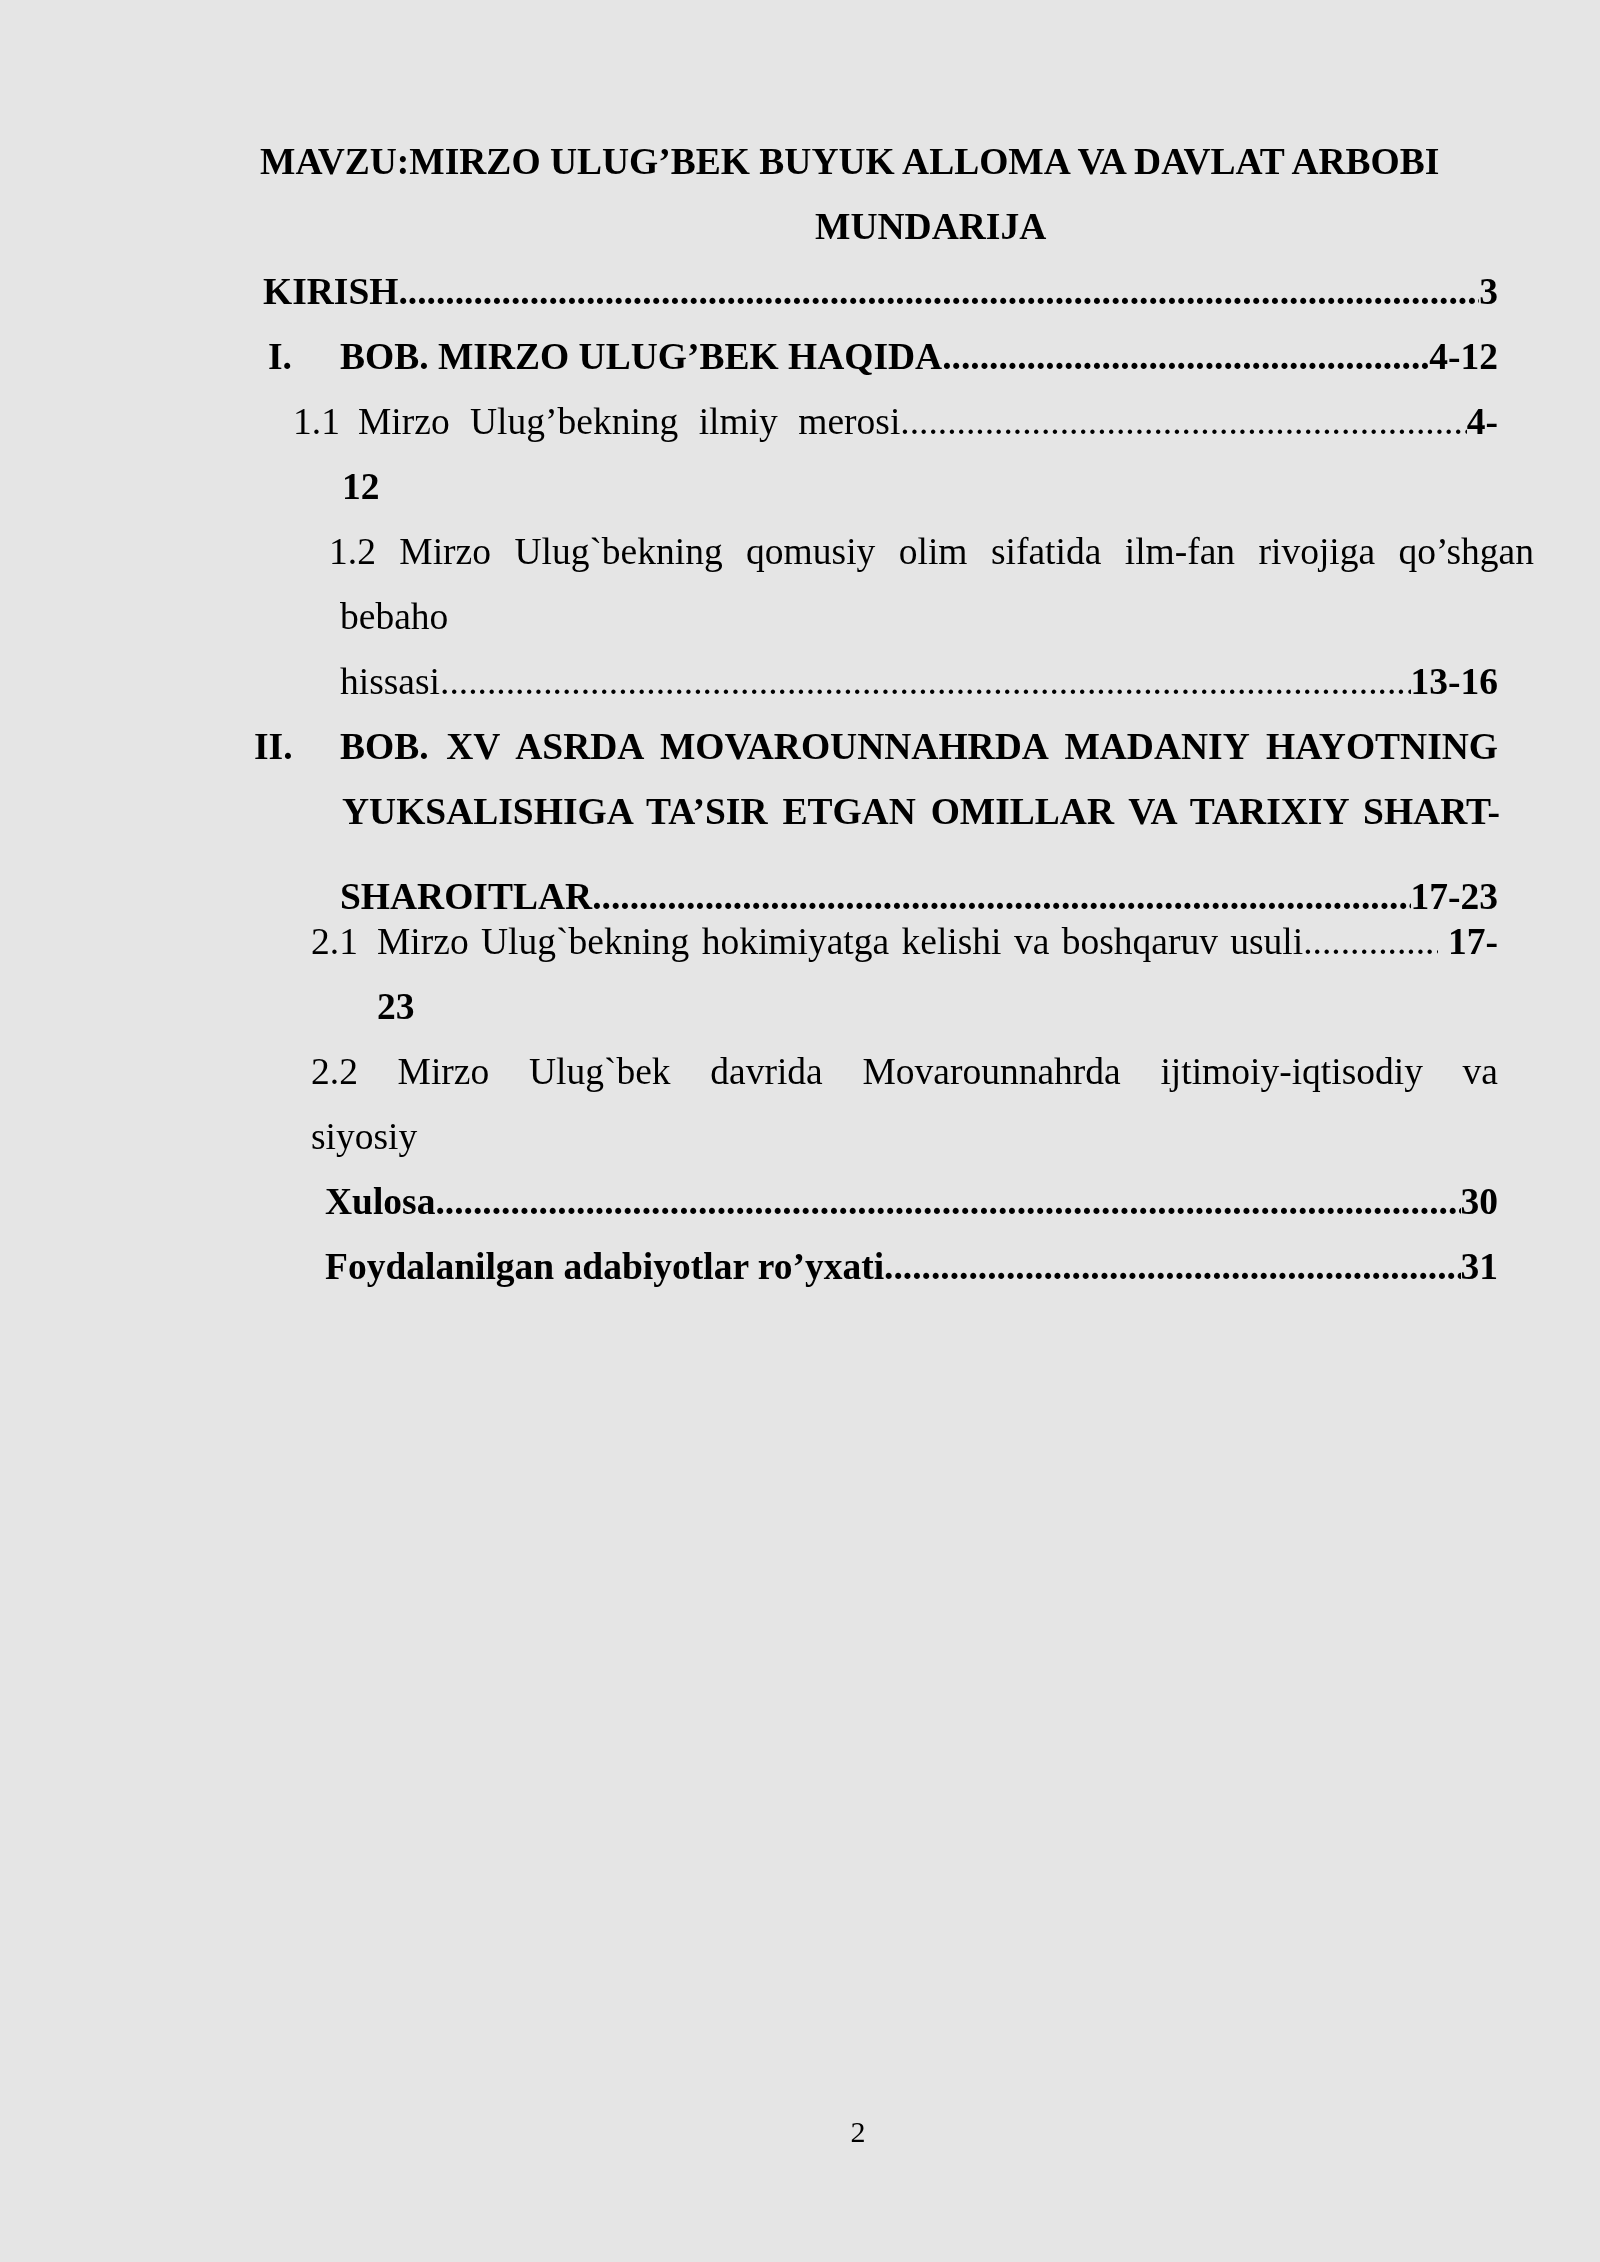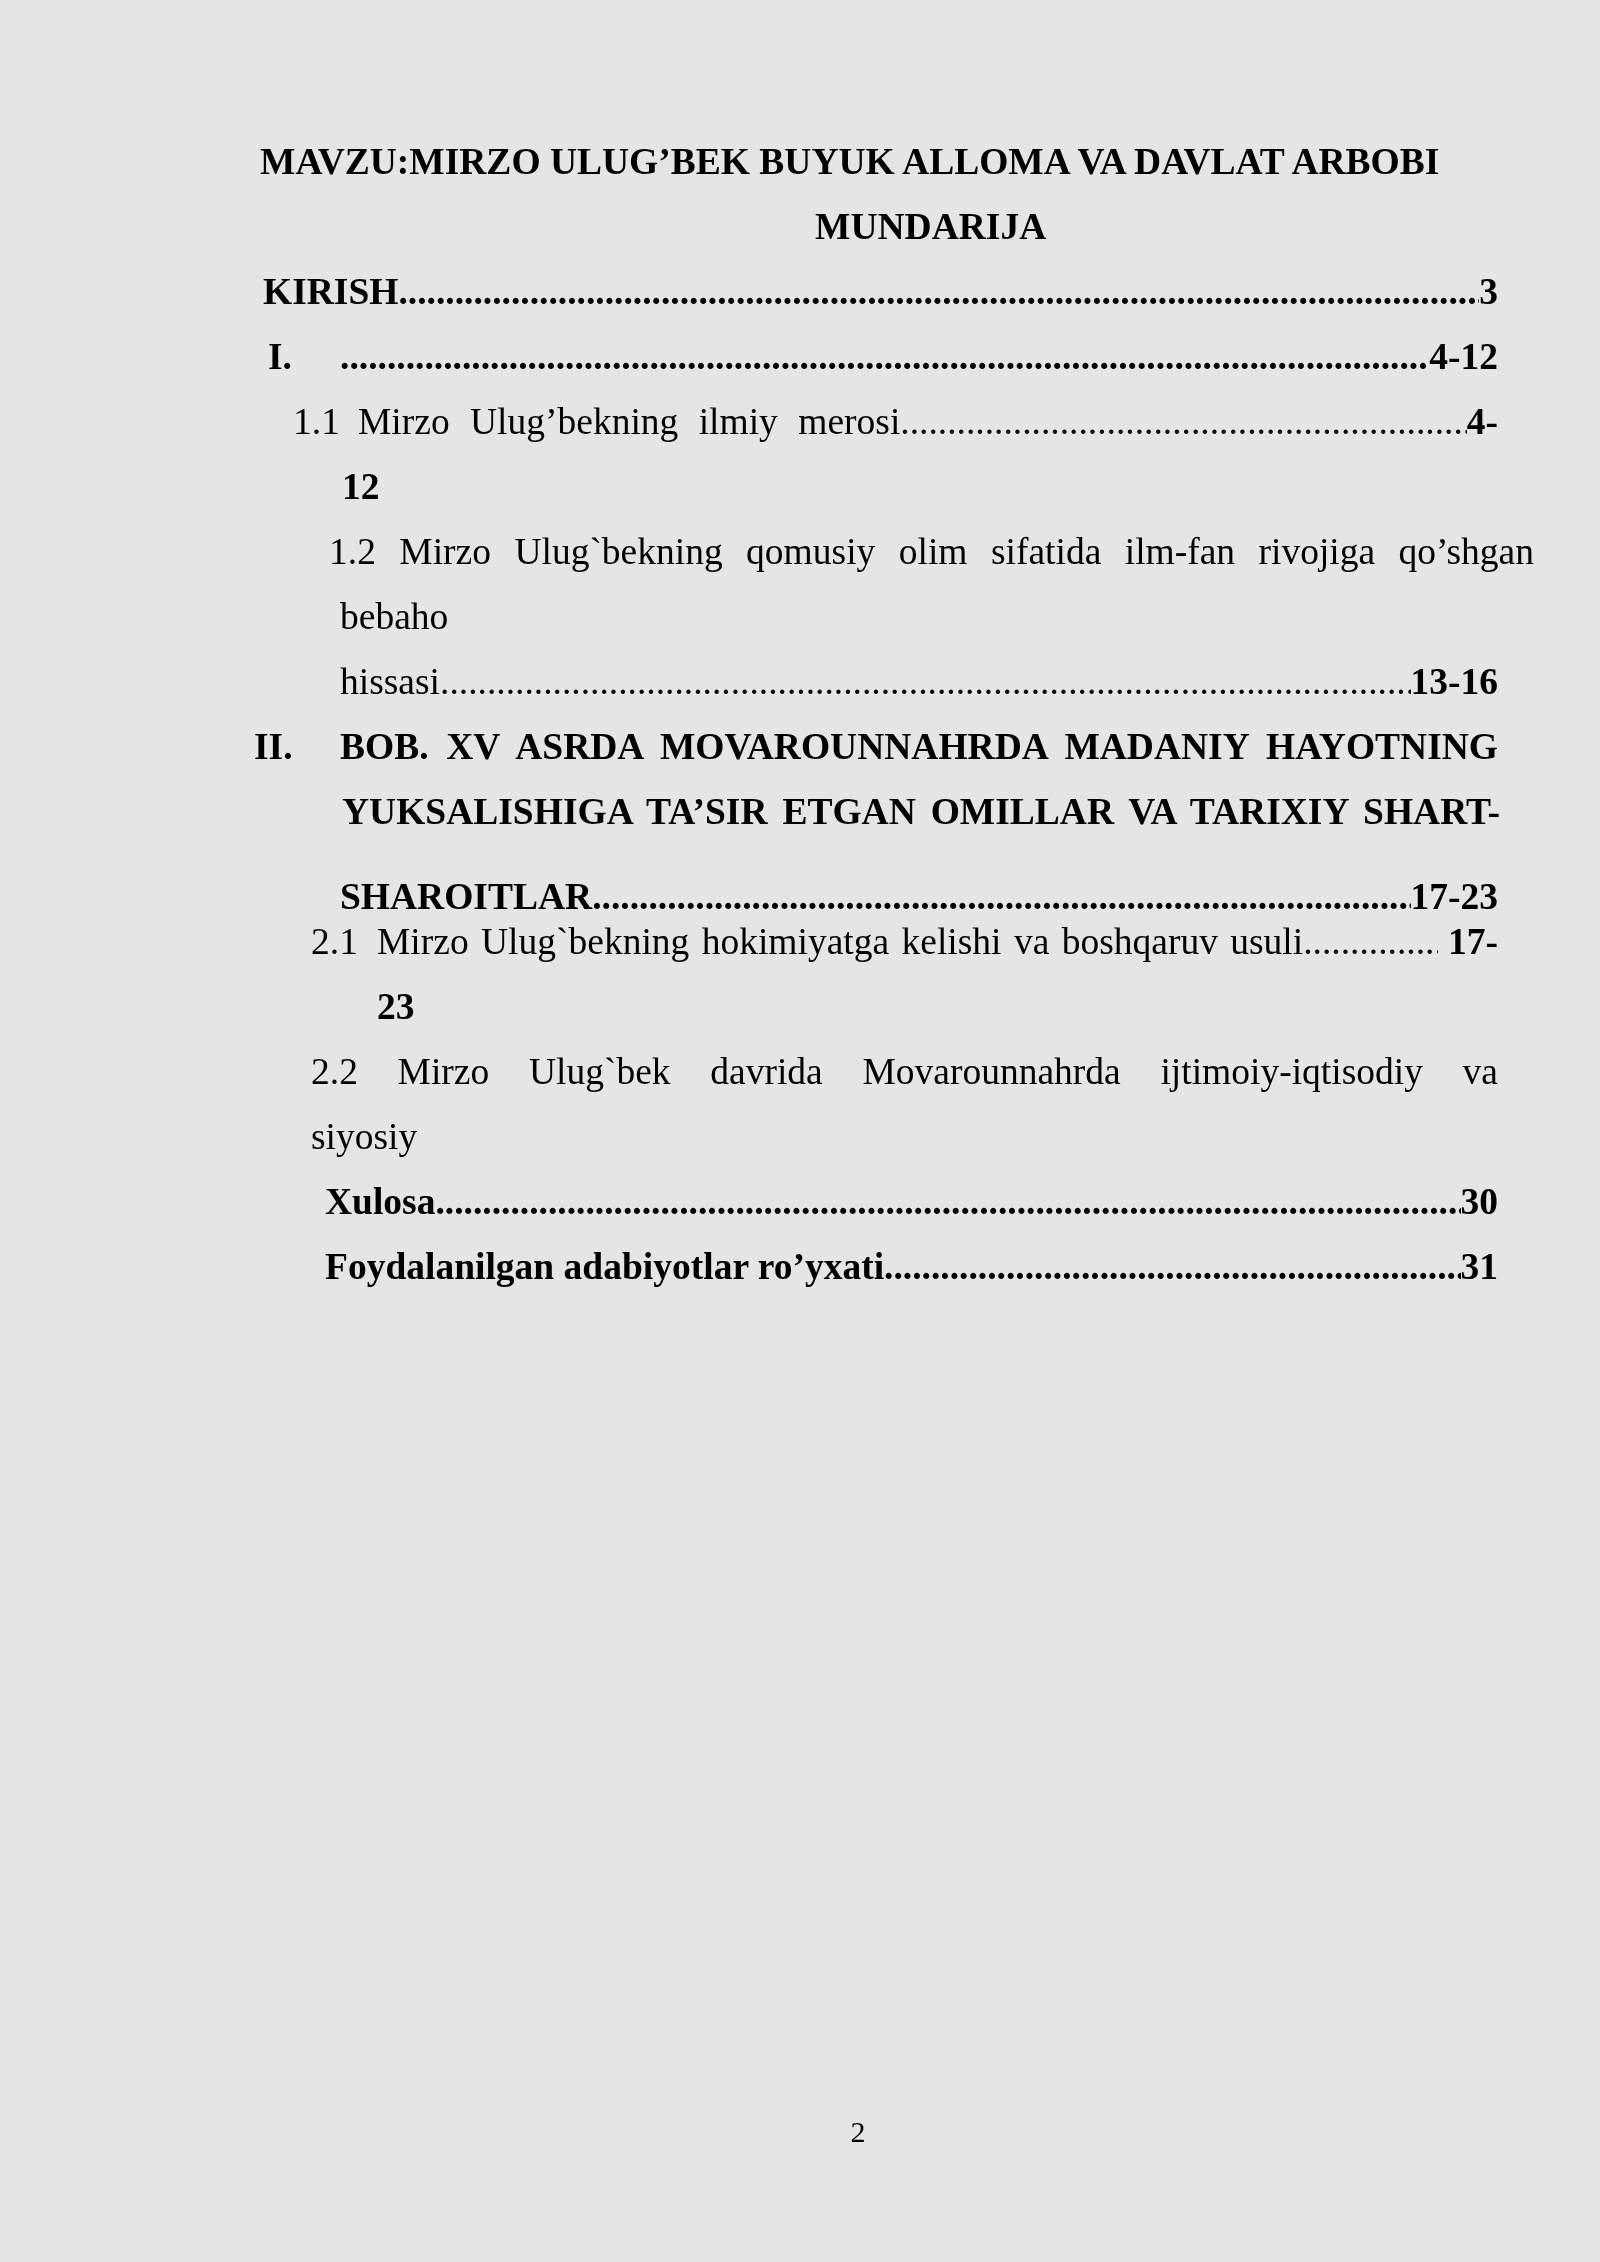--- a/index.html
+++ b/index.html
@@ -58,20 +58,21 @@
   <div class="line b" style="top:194px; left:815px;">MUNDARIJA</div>
 
   <div class="line lead b" style="top:259px; left:263px; width:1235px;">
     <span class="txt">KIRISH</span>
     <span class="dots"></span>
     <span class="pg">3</span>
   </div>
 
   <div class="line b" style="top:324px; left:268px;">I.</div>
   <div class="line lead b" style="top:324px; left:340px; width:1158px;">
+    <span class="txt">BOB. MIRZO ULUG’BEK HAQIDA</span>
     <span class="dots"></span>
     <span class="pg">4-12</span>
   </div>
 
   <div class="line lead" style="top:389px; left:293px; width:1205px;">
     <span class="num" style="width:65px;">1.1</span>
     <span class="txt" style="word-spacing:11px;">Mirzo Ulug’bekning ilmiy merosi</span>
     <span class="dots"></span>
     <span class="pg">4-</span>
   </div>

